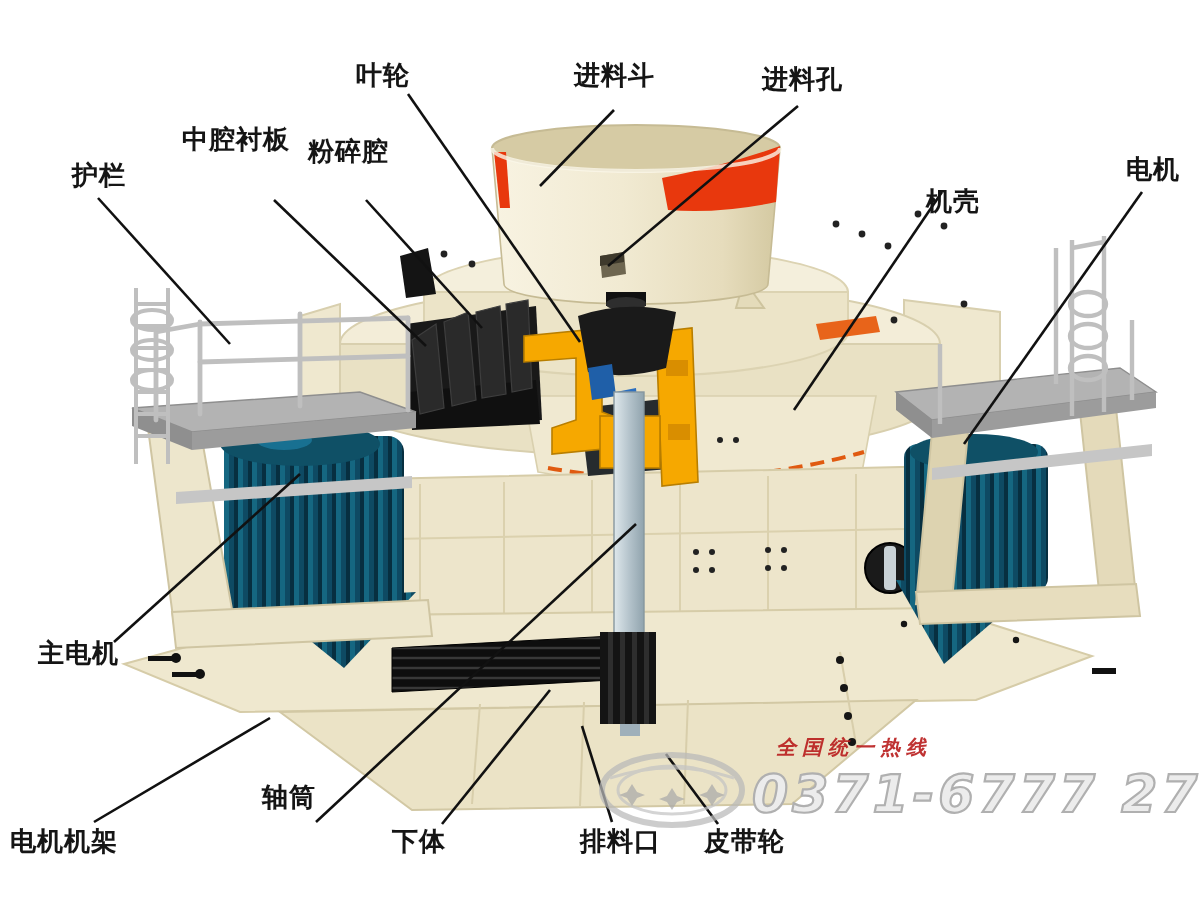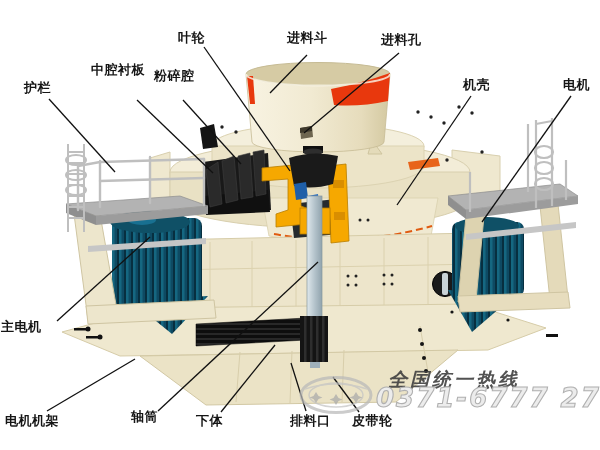--- a/index.html
+++ b/index.html
@@ -2,22 +2,22 @@
 <html><head>
 <meta charset="utf-8">
 <style>
   html,body{margin:0;padding:0;background:#fff;}
   #stage{position:relative;width:600px;height:450px;background:#fff;overflow:hidden;
          font-family:"DejaVu Sans","Liberation Sans",sans-serif;}
   #machine-svg{position:absolute;left:0;top:0;z-index:1;}
   .lbl{position:absolute;z-index:2;font-size:13px;font-weight:700;color:#151515;
        white-space:nowrap;letter-spacing:0.5px;}
   #watermark{position:absolute;left:0;top:0;width:600px;height:450px;z-index:3;pointer-events:none;}
-  #wm-hotline{position:absolute;left:388px;top:367px;font-size:19px;font-style:italic;font-weight:700;
-       color:#404040;letter-spacing:3px;white-space:nowrap;opacity:.9;}
+  #wm-hotline{position:absolute;left:388px;top:367px;font-size:10px;font-style:italic;font-weight:700;
+       color:#b91c1c;letter-spacing:3px;white-space:nowrap;opacity:.9;}
   #wm-phone{position:absolute;left:376px;top:383px;font-size:26px;font-style:italic;font-weight:800;
        color:#ECECEC;-webkit-text-stroke:1.1px #B0B0B0;letter-spacing:2px;white-space:nowrap;}
   #logo-svg{position:absolute;left:0;top:0;}
 </style>
 </head>
 <body>
 
 <div id="stage">
 
 <svg id="machine-svg" width="600" height="450" viewBox="0 0 600 450">
@@ -256,28 +256,28 @@
     <line x1="158" y1="411" x2="318" y2="262"></line>
     <line x1="221" y1="412" x2="275" y2="345"></line>
     <line x1="306" y1="411" x2="291" y2="363"></line>
     <line x1="359" y1="412" x2="333" y2="377"></line>
   </g>
 </svg>
 
 <div class="lbl" style="left:178px;top:29px">叶轮</div>
 <div class="lbl" style="left:287px;top:29px">进料斗</div>
 <div class="lbl" style="left:381px;top:31px">进料孔</div>
-<div class="lbl" style="left:24px;top:79px">护栏</div>
+<div class="lbl" style="left:36px;top:79px">护栏</div>
 <div class="lbl" style="left:91px;top:61px">中腔衬板</div>
 <div class="lbl" style="left:154px;top:67px">粉碎腔</div>
-<div class="lbl" style="left:463px;top:76px">机壳</div>
+<div class="lbl" style="left:463px;top:92px">机壳</div>
 <div class="lbl" style="left:563px;top:76px">电机</div>
-<div class="lbl" style="left:1px;top:318px">主电机</div>
+<div class="lbl" style="left:19px;top:318px">主电机</div>
 <div class="lbl" style="left:5px;top:412px">电机机架</div>
-<div class="lbl" style="left:131px;top:408px">轴筒</div>
+<div class="lbl" style="left:131px;top:390px">轴筒</div>
 <div class="lbl" style="left:196px;top:412px">下体</div>
 <div class="lbl" style="left:290px;top:412px">排料口</div>
 <div class="lbl" style="left:352px;top:412px">皮带轮</div>
 
 <div id="watermark">
   <svg id="logo-svg" width="600" height="450" viewBox="0 0 600 450">
     <g opacity="0.72">
       <ellipse cx="336" cy="395" rx="35" ry="17.5" fill="none" stroke="#B9B9B9" stroke-width="3"></ellipse>
       <ellipse cx="336" cy="395" rx="27" ry="12" fill="none" stroke="#C4C4C4" stroke-width="1.5"></ellipse>
       <path d="M305,389 Q336,379 367,389" fill="none" stroke="#C4C4C4" stroke-width="1.5"></path>

